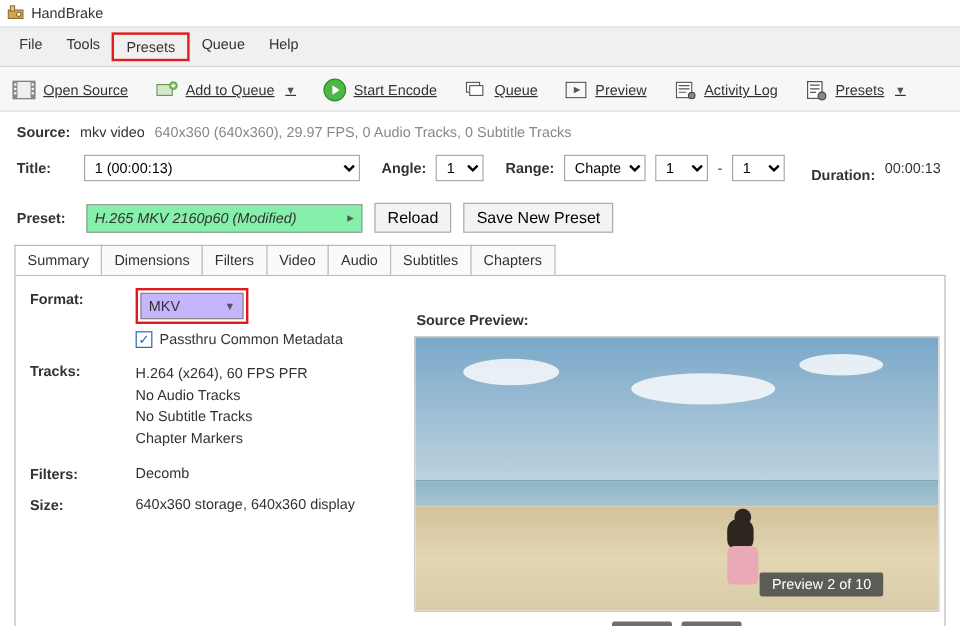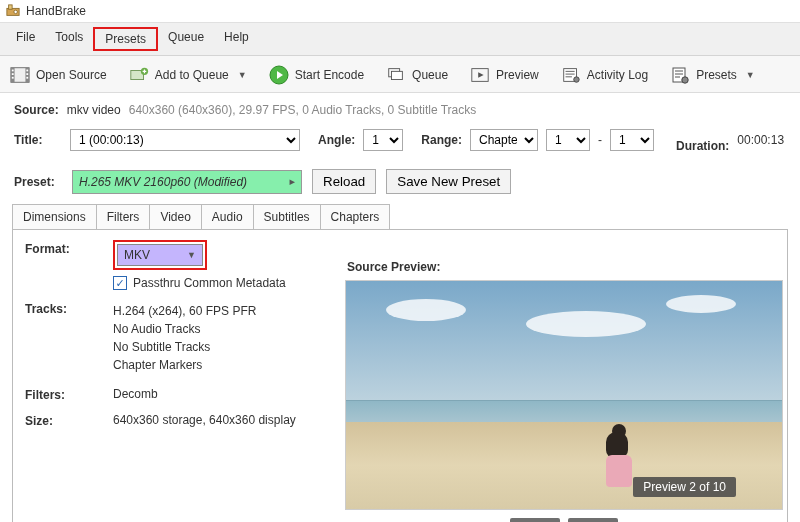--- a/index.html
+++ b/index.html
@@ -2,21 +2,21 @@
 <html><head>
 <meta charset="utf-8">
 <style>
   * { box-sizing: border-box; margin: 0; padding: 0; }
   body { font-family: "Segoe UI", Tahoma, sans-serif; font-size: 12px; color: #333; background: #fff; width: 800px; }
   .titlebar { display:flex; align-items:center; padding: 4px 6px; font-size:12px;border-radius:11px; }
   .titlebar .appicon { width:14px; height:14px; margin-right:6px; display:inline-block; }
   .menubar { display:flex; background:#f0f0f0; border-top:1px solid #e0e0e0; border-bottom:1px solid #d4d4d4; padding: 4px 6px; gap:0; }
   .menubar .menuitem { padding: 3px 10px; cursor:default; }
   .red-box { border:2px solid #e11a1a; }
-  .toolbar { display:flex; align-items:center; background:#f7f7f7; border-bottom:1px solid #dcdcdc; padding: 8px 6px 6px 6px; gap:14px; }
+  .toolbar { display:flex; align-items:center; background:#f7f7f7; border-bottom:1px solid #dcdcdc; padding: 8px 6px 6px 6px; gap:14px;text-decoration:underline; }
   .toolbar .tbbtn { display:flex; align-items:center; gap:6px; padding:2px 4px; cursor:default; }
   .tbicon { width:20px; height:18px; display:inline-flex; align-items:center; justify-content:center; }
   .dropdown-caret { font-size:9px; color:#555; margin-left:3px;}
   .meta { padding: 10px 14px 6px 14px; }
   .meta-line { display:flex; align-items:center; gap:8px; margin-bottom:10px; }
   .meta-line .label { font-weight:700; }
   .meta-line .gray { color:#888; }
   select.flat, input.flat { border:1px solid #aaa; background:#fff; font-size:12px; padding:2px 4px; }
   .title-select { width:230px; height:22px; }
   .angle-select { width:40px; height:22px; }
@@ -179,20 +179,21 @@
   <span class="label" style="font-weight:700; width:48px;">Preset:</span>
   <div class="preset-box">
     <span style="font-style:italic;">H.265 MKV 2160p60  (Modified)</span>
     <span class="arrow">▸</span>
   </div>
   <button class="btn">Reload</button>
   <button class="btn">Save New Preset</button>
 </div>
 
 <div class="tabs">
+  <div class="tab active red-box">Summary</div>
   <div class="tab">Dimensions</div>
   <div class="tab">Filters</div>
   <div class="tab red-box">Video</div>
   <div class="tab">Audio</div>
   <div class="tab">Subtitles</div>
   <div class="tab">Chapters</div>
 </div>
 
 <div class="tab-content">
   <div class="left-pane">

